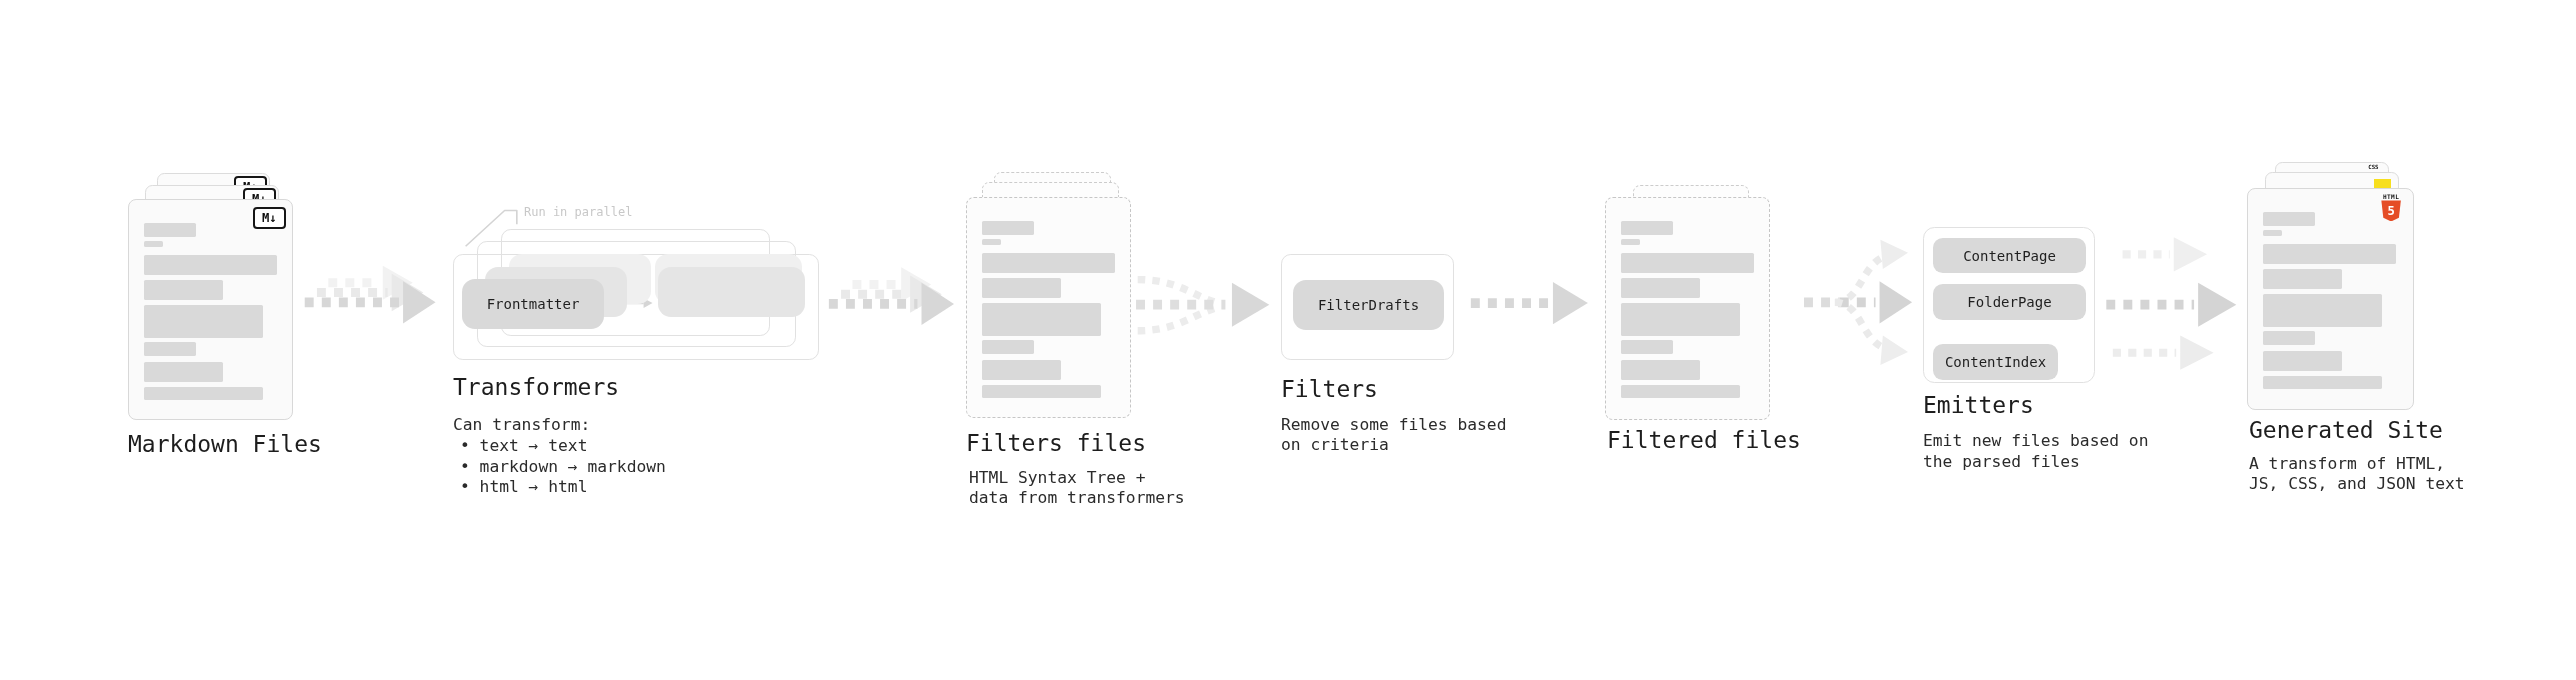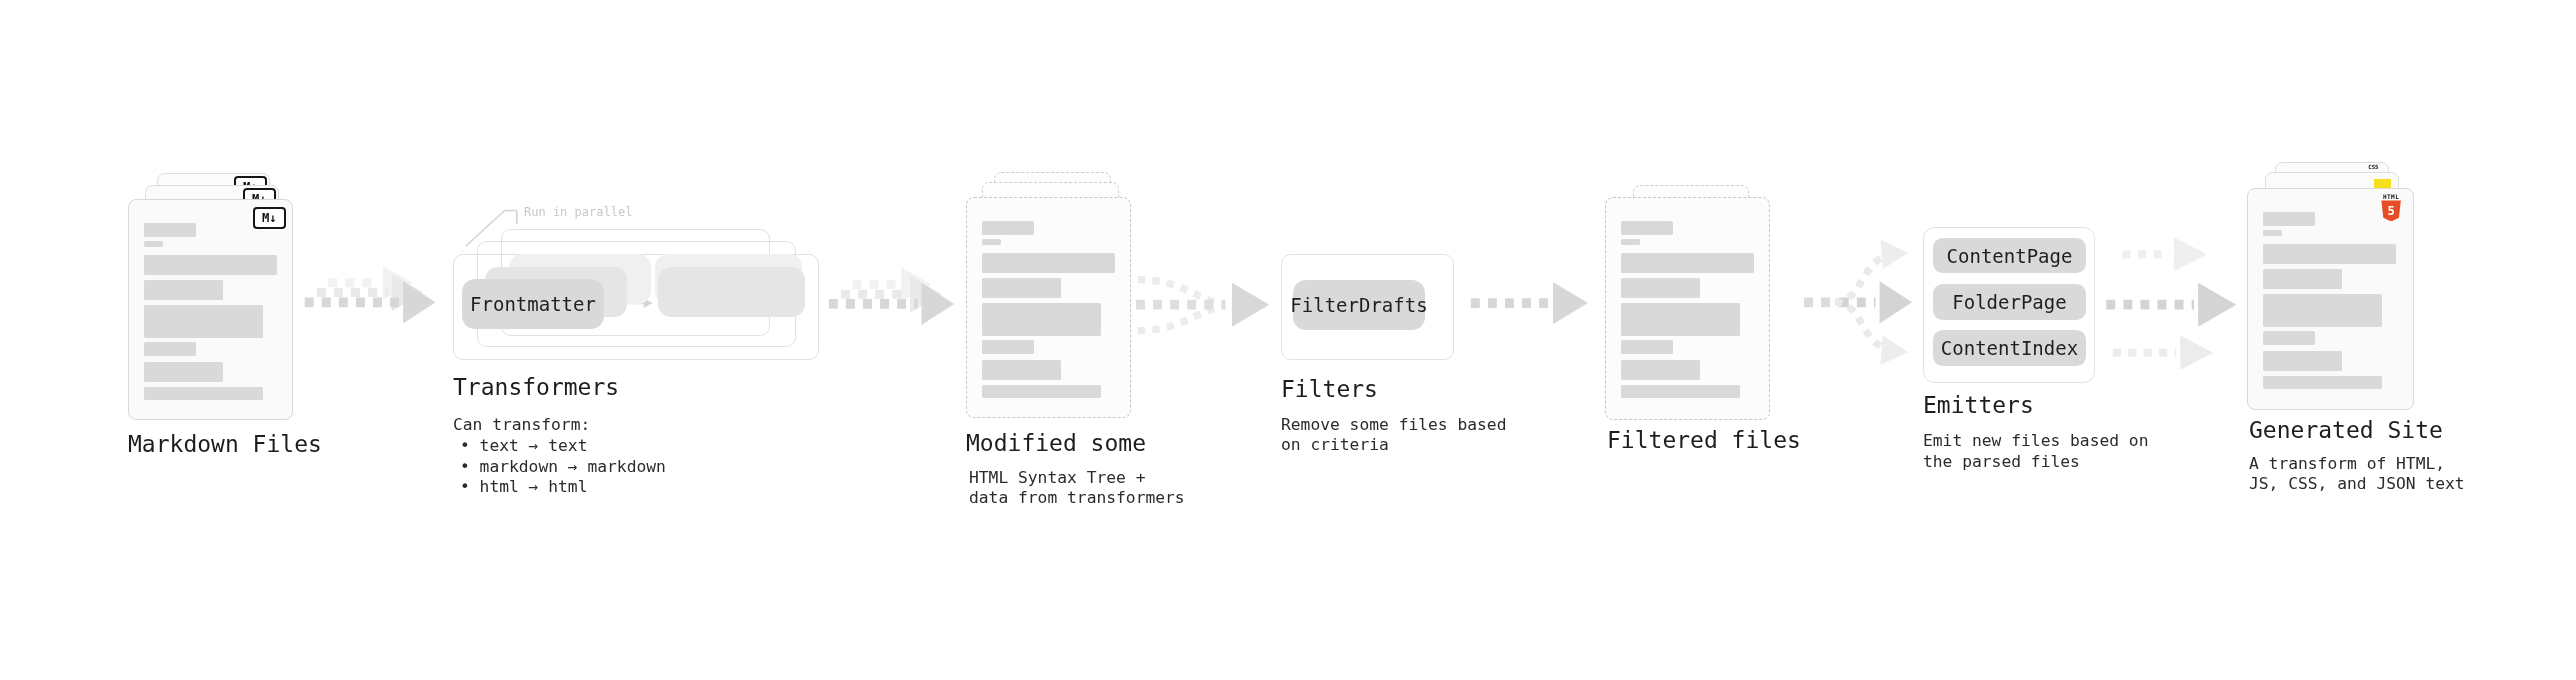--- a/index.html
+++ b/index.html
@@ -28,21 +28,21 @@
             font-weight:700;display:flex;align-items:center;justify-content:center;
             clip-path:polygon(0 0,100% 0,90% 83%,50% 100%,10% 83%);}
   .cssbadge{position:absolute;right:6.5px;top:2.4px;width:16.3px;text-align:center;}
   .cssword{font-size:5.7px;font-weight:700;color:#111;line-height:5.7px;}
   .cssbar{height:2.4px;width:13px;margin:0.8px auto 0;background:#2965f1;}
   .jsbadge{position:absolute;right:7.3px;top:5.7px;width:17px;height:9.8px;background:#f7df1e;}
   
   .bigbox{position:absolute;box-sizing:border-box;border:1.6px solid #e1e1e1;border-radius:9.8px;
           background:transparent;z-index:2;}
   .pill{position:absolute;background:#d9d9d9;border-radius:13px;display:flex;align-items:center;
-        justify-content:center;font-size:19px;color:#1f1f1f;z-index:4;white-space:nowrap;}
+        justify-content:center;font-size:14px;color:#1f1f1f;z-index:4;white-space:nowrap;}
   .pill.g1{background:#e5e5e5;z-index:3;}
   .pill.g2{background:#f0f0f0;z-index:3;}
   .pill.sq{border-radius:9.8px;}
   
   .h{position:absolute;font-size:23px;font-weight:500;color:#1d1d1d;white-space:nowrap;z-index:5;line-height:24.4px;}
   .sub{position:absolute;font-size:16.3px;color:#2b2b2b;white-space:nowrap;z-index:5;line-height:18px;}
   .note{position:absolute;font-size:12px;color:#c8c8c8;white-space:nowrap;z-index:5;line-height:18px;}
 </style>
 </head>
 <body>
@@ -145,47 +145,47 @@
   <div class="card dashed" style="left:966px;top:197px;width:165px;height:221px">
     <i class="sb sb1"></i>
       <i class="sb sb2"></i>
     <i class="sb sb3"></i>
       <i class="sb sb4"></i>
     <i class="sb sb5"></i>
       <i class="sb sb6"></i>
     <i class="sb sb7"></i>
       <i class="sb sb8"></i>
   </div>
-  <div class="h" style="left:966px;top:431px">Modified some</div>
+  <div class="h" style="left:966px;top:431px">Filters files</div>
   <div class="sub" style="left:969px;top:469px">HTML Syntax Tree +</div>
   <div class="sub" style="left:969px;top:489px">data from transformers</div>
 
   <div class="bigbox" style="left:1281px;top:254px;width:173px;height:106px"></div>
-  <div class="pill" style="left:1293px;top:280px;width:132px;height:50px">FilterDrafts</div>
+  <div class="pill" style="left:1293px;top:280px;width:151px;height:50px">FilterDrafts</div>
   <div class="h" style="left:1281px;top:377px">Filters</div>
   <div class="sub" style="left:1281px;top:416px">Remove some files based</div>
   <div class="sub" style="left:1281px;top:436px">on criteria</div>
 
   <div class="card dashedback" style="left:1633px;top:185px;width:116px;height:49px"></div>
   <div class="card dashed" style="left:1605px;top:197px;width:165px;height:223px">
     <i class="sb sb1"></i>
       <i class="sb sb2"></i>
     <i class="sb sb3"></i>
       <i class="sb sb4"></i>
     <i class="sb sb5"></i>
       <i class="sb sb6"></i>
     <i class="sb sb7"></i>
       <i class="sb sb8"></i>
   </div>
   <div class="h" style="left:1607px;top:428px">Filtered files</div>
 
   <div class="bigbox" style="left:1923px;top:227px;width:172px;height:156px;border-radius:11.4px"></div>
   <div class="pill sq" style="left:1933px;top:238px;width:153px;height:35px">ContentPage</div>
   <div class="pill sq" style="left:1933px;top:284px;width:153px;height:36px">FolderPage</div>
-  <div class="pill sq" style="left:1933px;top:330px;width:153px;height:36px">ContentIndex</div>
+  <div class="pill sq" style="left:1933px;top:344px;width:125px;height:36px">ContentIndex</div>
   <div class="h" style="left:1923px;top:393px">Emitters</div>
   <div class="sub" style="left:1923px;top:432px">Emit new files based on</div>
   <div class="sub" style="left:1923px;top:453px">the parsed files</div>
 
   <div class="card solidback" style="left:2275px;top:162px;width:114px;height:57px">
     <div class="cssbadge">
       <div class="cssword">CSS</div>
       <div class="cssbar"></div>
     </div>
   </div>

